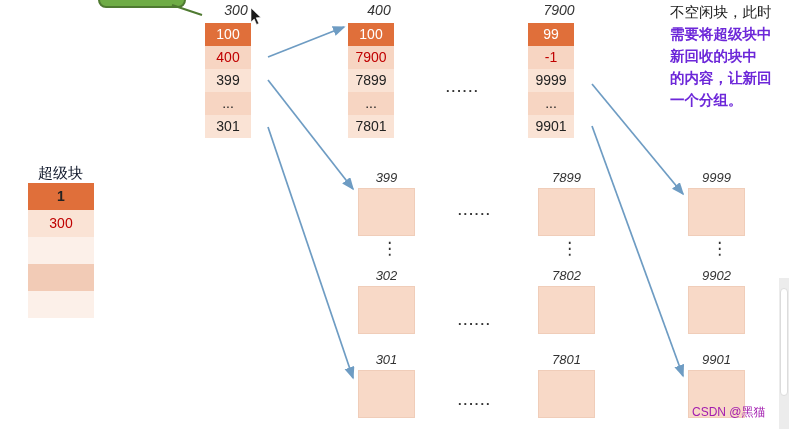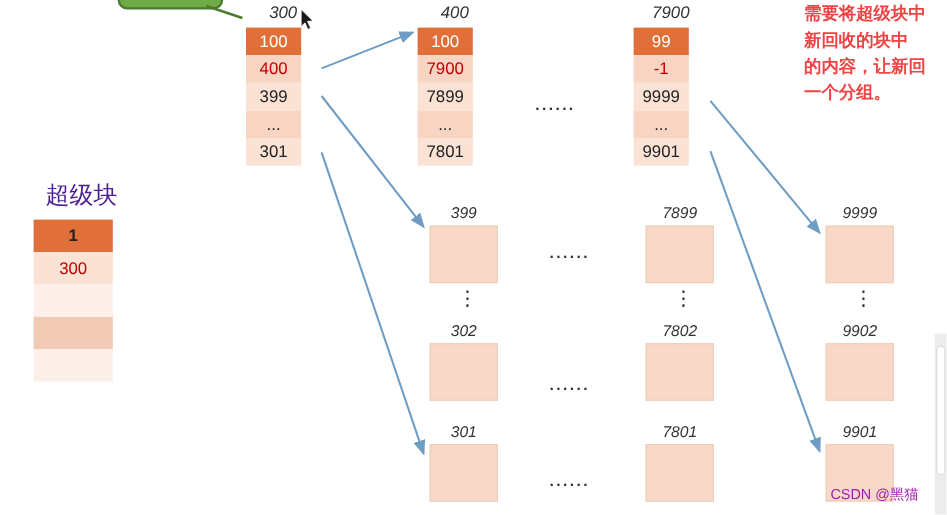--- a/index.html
+++ b/index.html
@@ -10,21 +10,21 @@
   
   .stack { position:absolute; width:62px; }
   .stack-header { height:17px; font-style:italic; font-size:14px; text-align:center; color:#333; margin-bottom:4px; }
   .cell { width:46px; height:23px; line-height:23px; text-align:center; font-size:14px; color:#222; }
   .c-orange { background:#E06F3A; color:#fff; }
   .c-a { background:#F7D5C2; }
   .c-b { background:#FAE3D5; }
   .red-text { color:#C00000; }
 
   
-  .sb-label { position:absolute; left:38px; top:149px; font-size:20px; color:#4c1d95; }
+  .sb-label { position:absolute; left:38px; top:164px; font-size:15px; color:#0f172a; }
   .sb-table { position:absolute; left:28px; top:183px; width:66px; }
   .sb-cell { width:66px; height:27px; line-height:27px; text-align:center; font-size:14px; color:#222; }
   .sb-r1 { background:#E06F3A; color:#222; font-weight:bold; }
   .sb-r2 { background:#FAE3D5; color:#C00000; }
   .sb-r3 { background:#FCF0E9; }
   .sb-r4 { background:#F2CBB6; }
   .sb-r5 { background:#FCF0E9; }
 
   
   .block { position:absolute; width:57px; height:48px; background:#F8D9C7; border:1px solid #F0CDB9; }
@@ -32,21 +32,21 @@
   .hdots { position:absolute; font-size:13px; font-weight:bold; letter-spacing:2px; color:#333; }
   .vdots { position:absolute; font-size:17px; color:#333; line-height:13px; }
 
   
   .callout { position:absolute; left:98px; top:-9px; width:88px; height:17px;
              background:#6FAC46; border:2px solid #4F7A31; border-radius:8px; }
 
   
   .note { position:absolute; left:670px; top:1px; width:119px; font-size:14.5px; line-height:22px; color:#1a1a1a; }
   .note .ln { white-space:nowrap; overflow:hidden; }
-  .note .red-ln { color:#ef4444; font-weight:bold; }
+  .note .red-ln { color:#6d28d9; font-weight:bold; }
 
   .watermark { position:absolute; left:692px; top:404px; font-size:12px; color:#a21caf; }
 
   
   .scroll-track { position:absolute; left:779px; top:278px; width:10px; height:152px; background:#ececec; }
   .scroll-thumb { position:absolute; left:780px; top:288px; width:8px; height:108px; background:#fff; border:1px solid #dcdcdc; border-radius:4px; }
 
   svg.overlay { position:absolute; left:0; top:0; width:789px; height:429px; pointer-events:none; }
 </style>
 </head>
@@ -116,20 +116,21 @@
 
   <div class="blabel" style="left:688px; top:170px;">9999</div>
   <div class="block" style="left:688px; top:188px;"></div>
   <div class="vdots" style="left:711px; top:242px;">⋮</div>
   <div class="blabel" style="left:688px; top:268px;">9902</div>
   <div class="block" style="left:688px; top:286px;"></div>
   <div class="blabel" style="left:688px; top:352px;">9901</div>
   <div class="block" style="left:688px; top:370px;"></div>
 
   <div class="note">
+    <div class="ln">不空闲块，此时</div>
     <div class="ln red-ln">需要将超级块中</div>
     <div class="ln red-ln">新回收的块中</div>
     <div class="ln red-ln">的内容，让新回</div>
     <div class="ln red-ln">一个分组。</div>
   </div>
 
   <div class="watermark">CSDN @黑猫</div>
 
   <div class="scroll-track"></div>
   <div class="scroll-thumb"></div>

